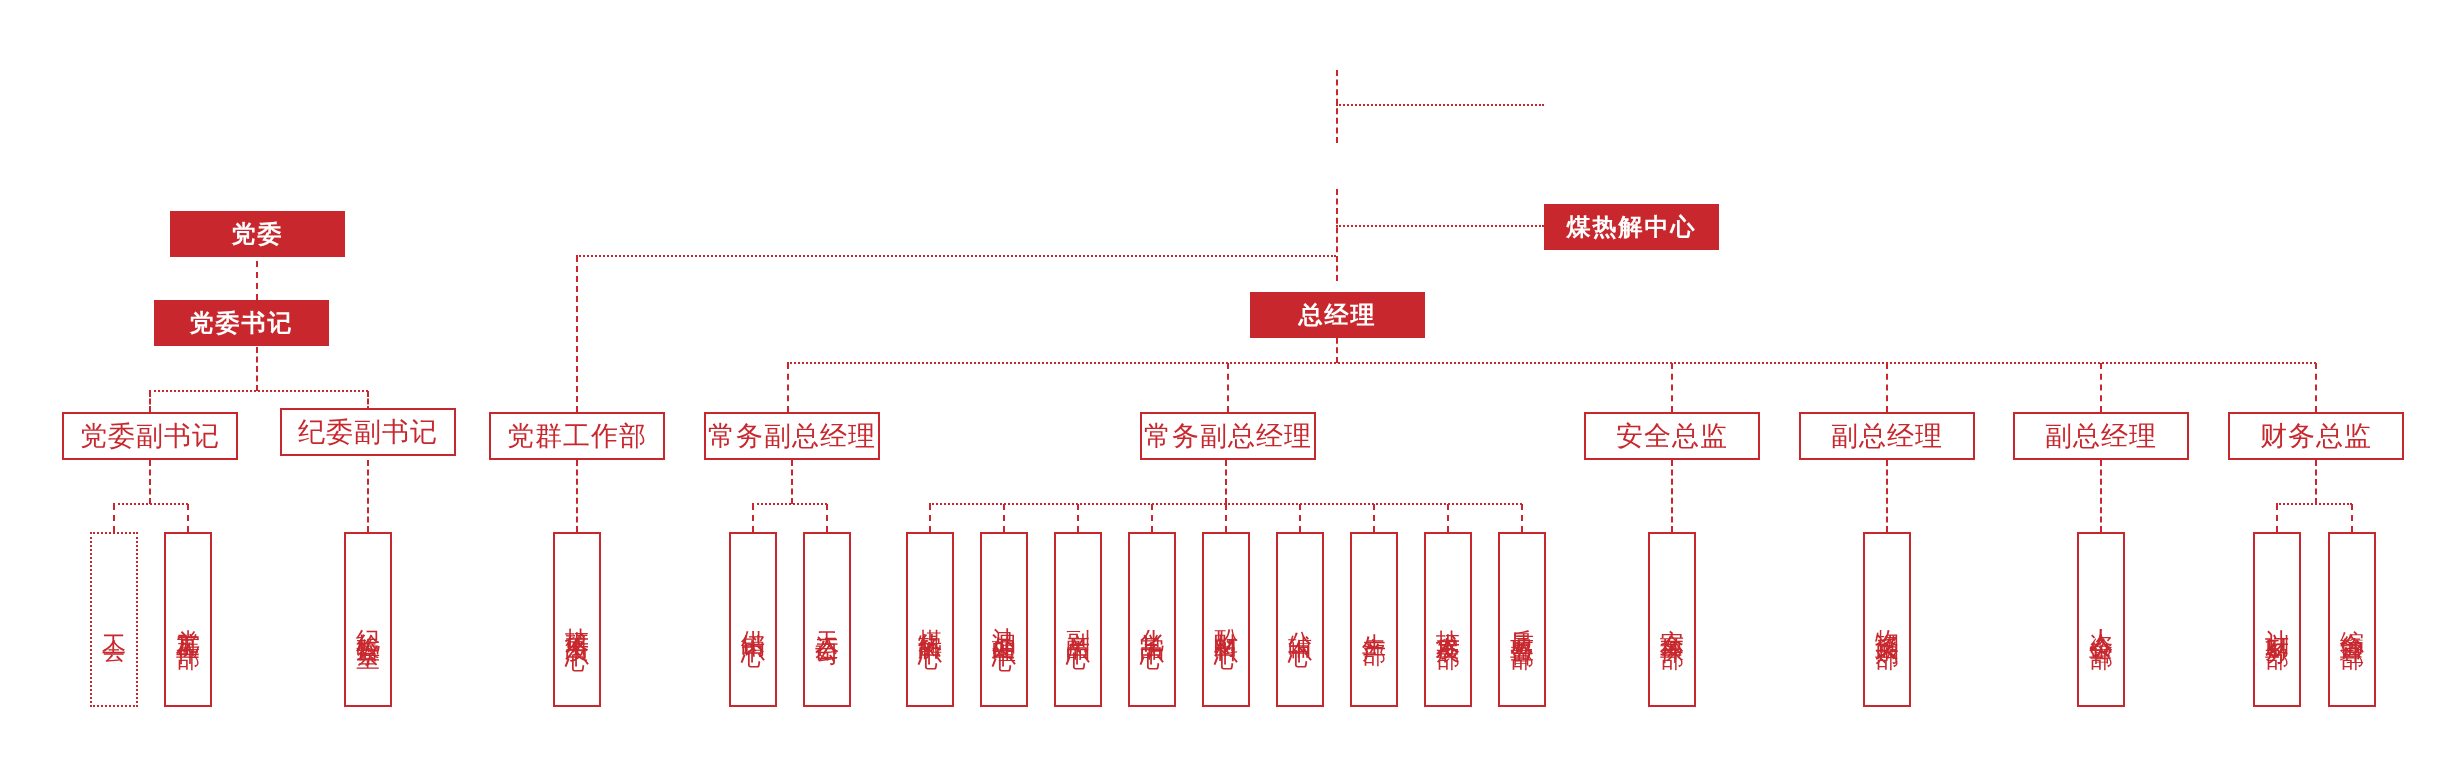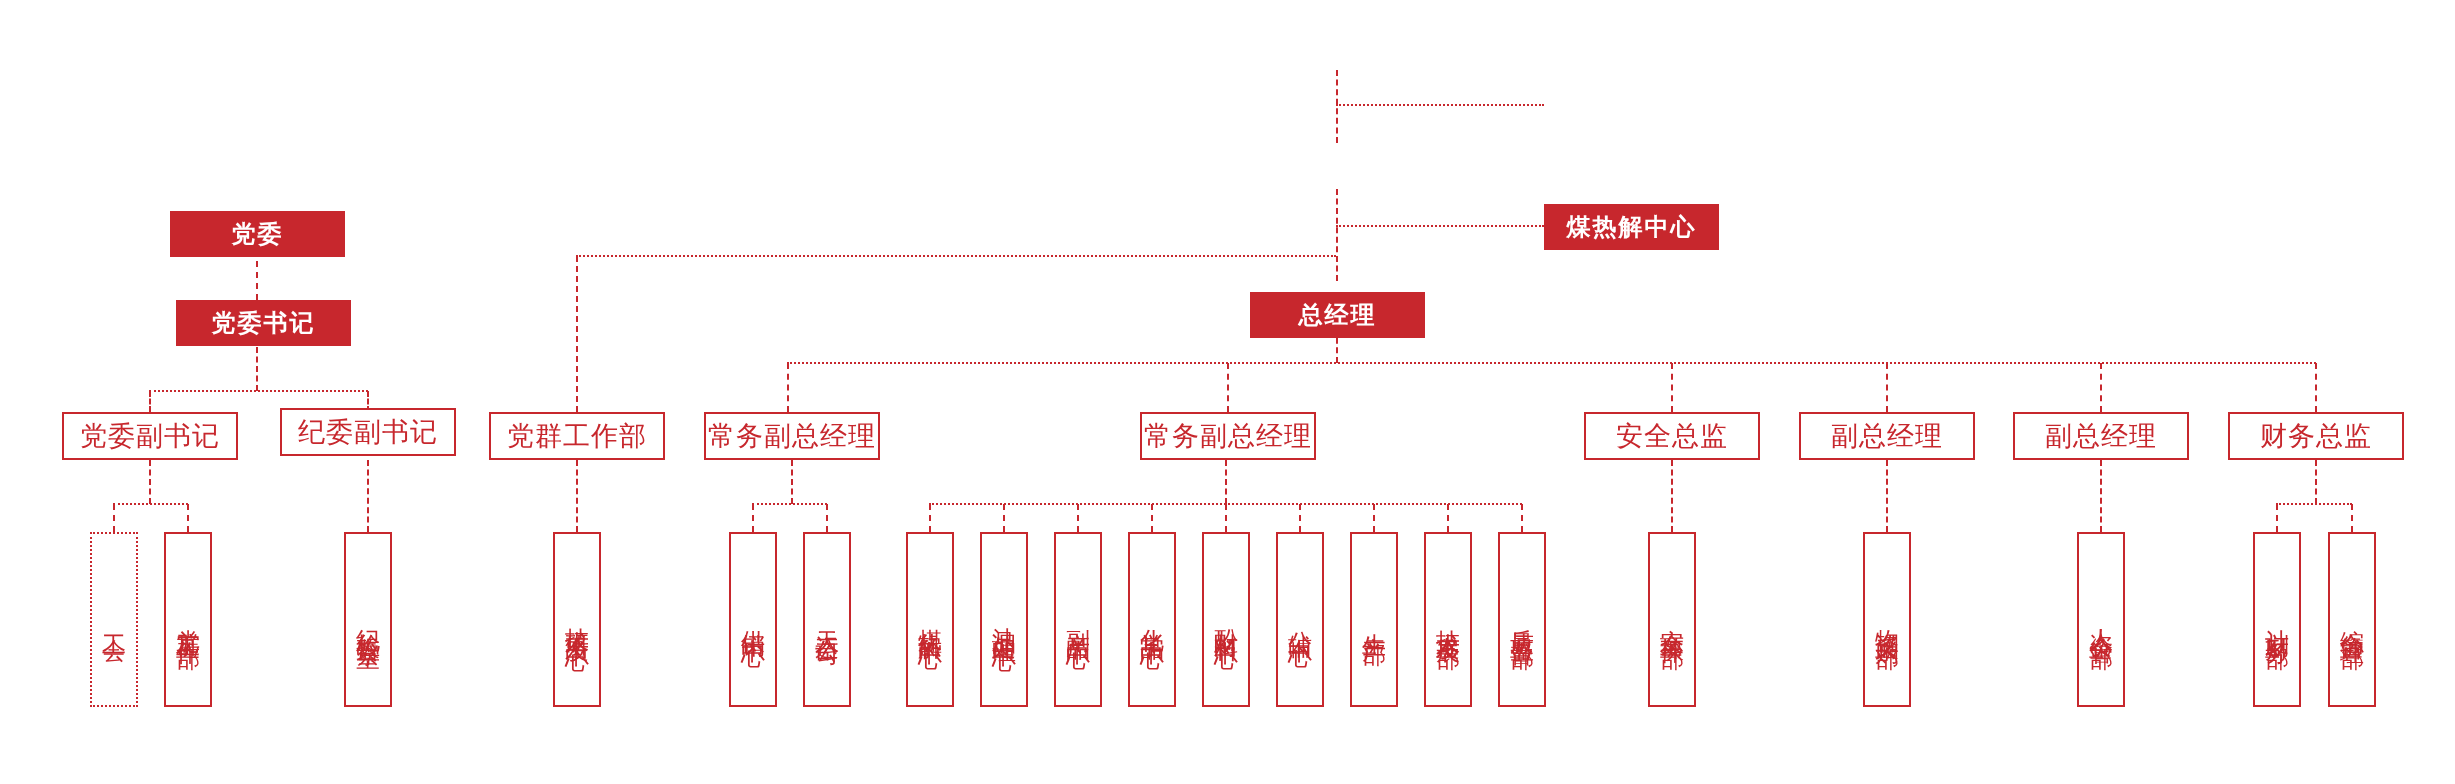--- a/index.html
+++ b/index.html
@@ -119,21 +119,21 @@
   <div class="hline" style="left:787px;top:362px;width:1529px"></div>
   <div class="hline" style="left:149px;top:390px;width:219px"></div>
   <div class="hline" style="left:113px;top:503px;width:75px"></div>
   <div class="hline" style="left:752px;top:503px;width:75px"></div>
   <div class="hline" style="left:929px;top:503px;width:593px"></div>
   <div class="hline" style="left:2276px;top:503px;width:76px"></div>
 
   <div class="node solid" style="left:1544px;top:204px">煤热解中心</div>
   <div class="node solid" style="left:1250px;top:292px">总经理</div>
   <div class="node solid" style="left:170px;top:211px">党委</div>
-  <div class="node solid" style="left:176px;top:300px">党委书记</div>
+  <div class="node solid" style="left:154px;top:300px">党委书记</div>
 
   <div class="node outline" style="left:62px;top:412px">党委副书记</div>
   <div class="node outline" style="left:280px;top:408px">纪委副书记</div>
   <div class="node outline" style="left:489px;top:412px">党群工作部</div>
   <div class="node outline" style="left:704px;top:412px">常务副总经理</div>
   <div class="node outline" style="left:1140px;top:412px">常务副总经理</div>
   <div class="node outline" style="left:1584px;top:412px">安全总监</div>
   <div class="node outline" style="left:1799px;top:412px">副总经理</div>
   <div class="node outline" style="left:2013px;top:412px">副总经理</div>
   <div class="node outline" style="left:2228px;top:412px">财务总监</div>

